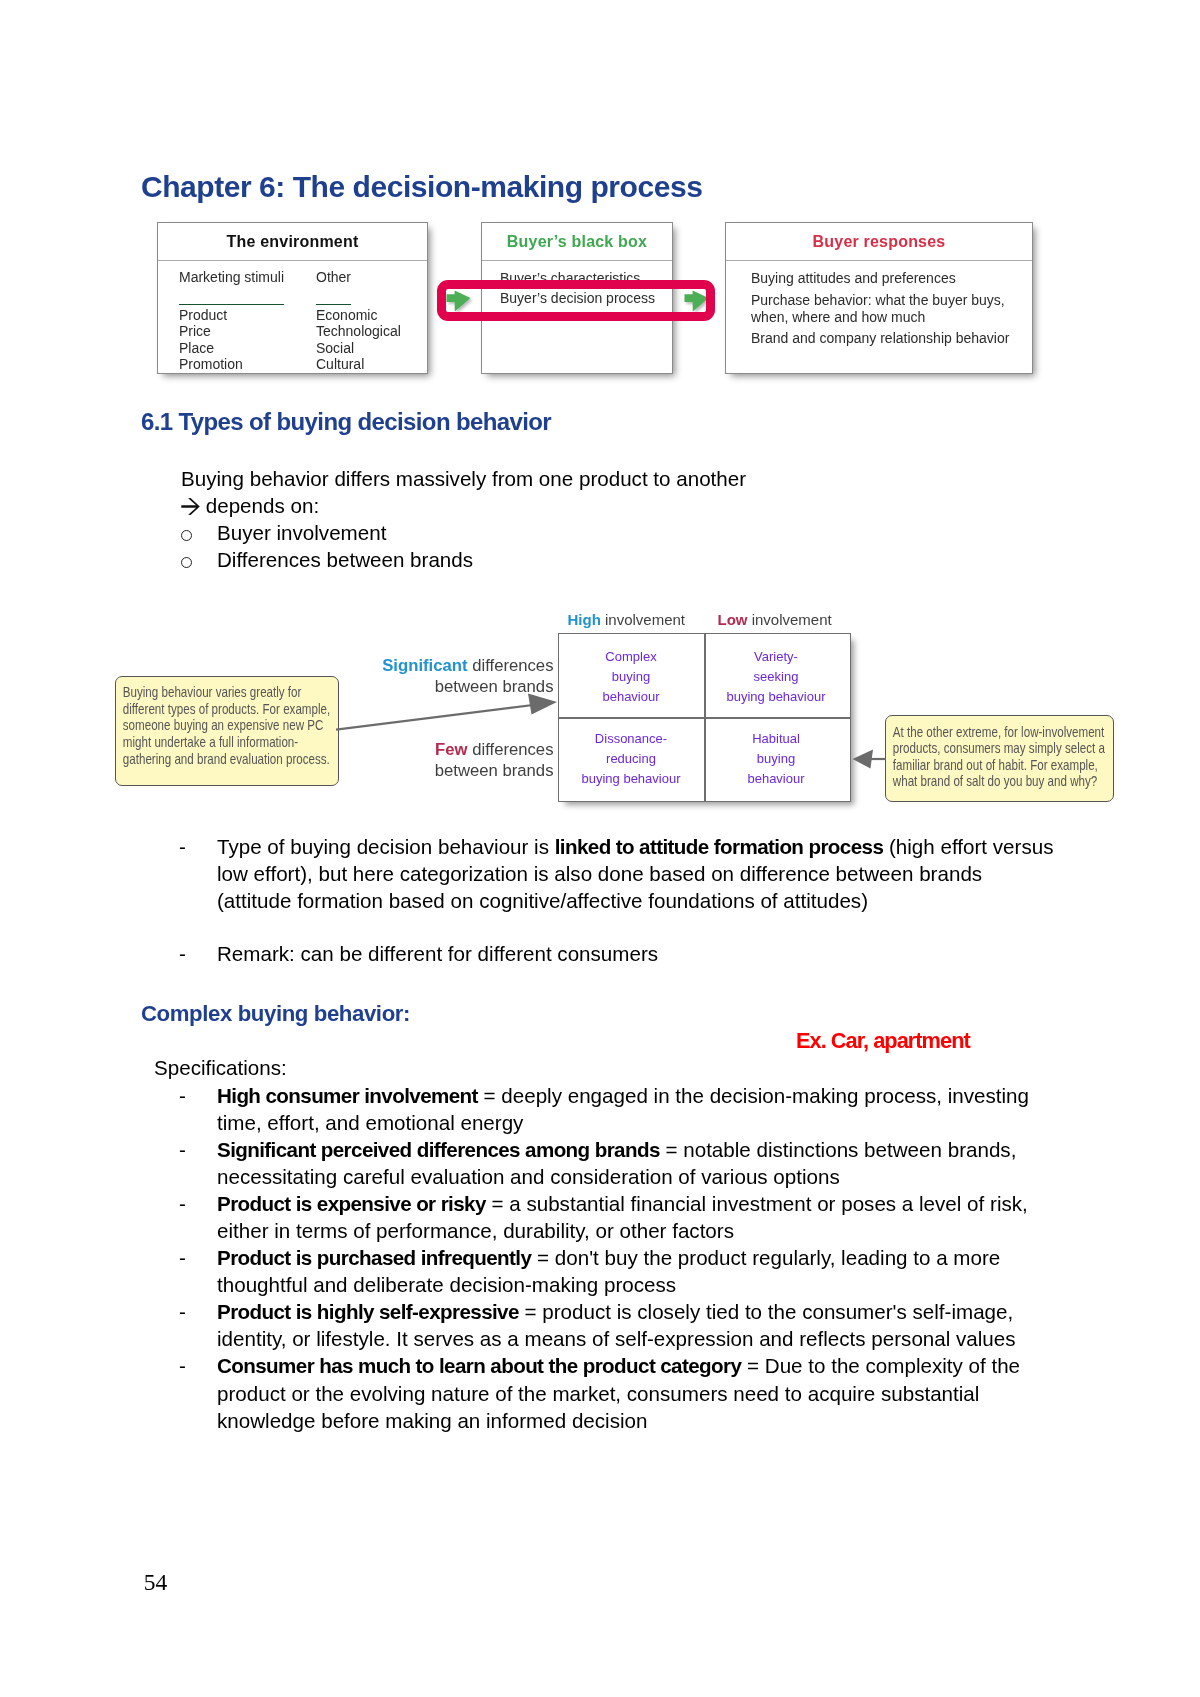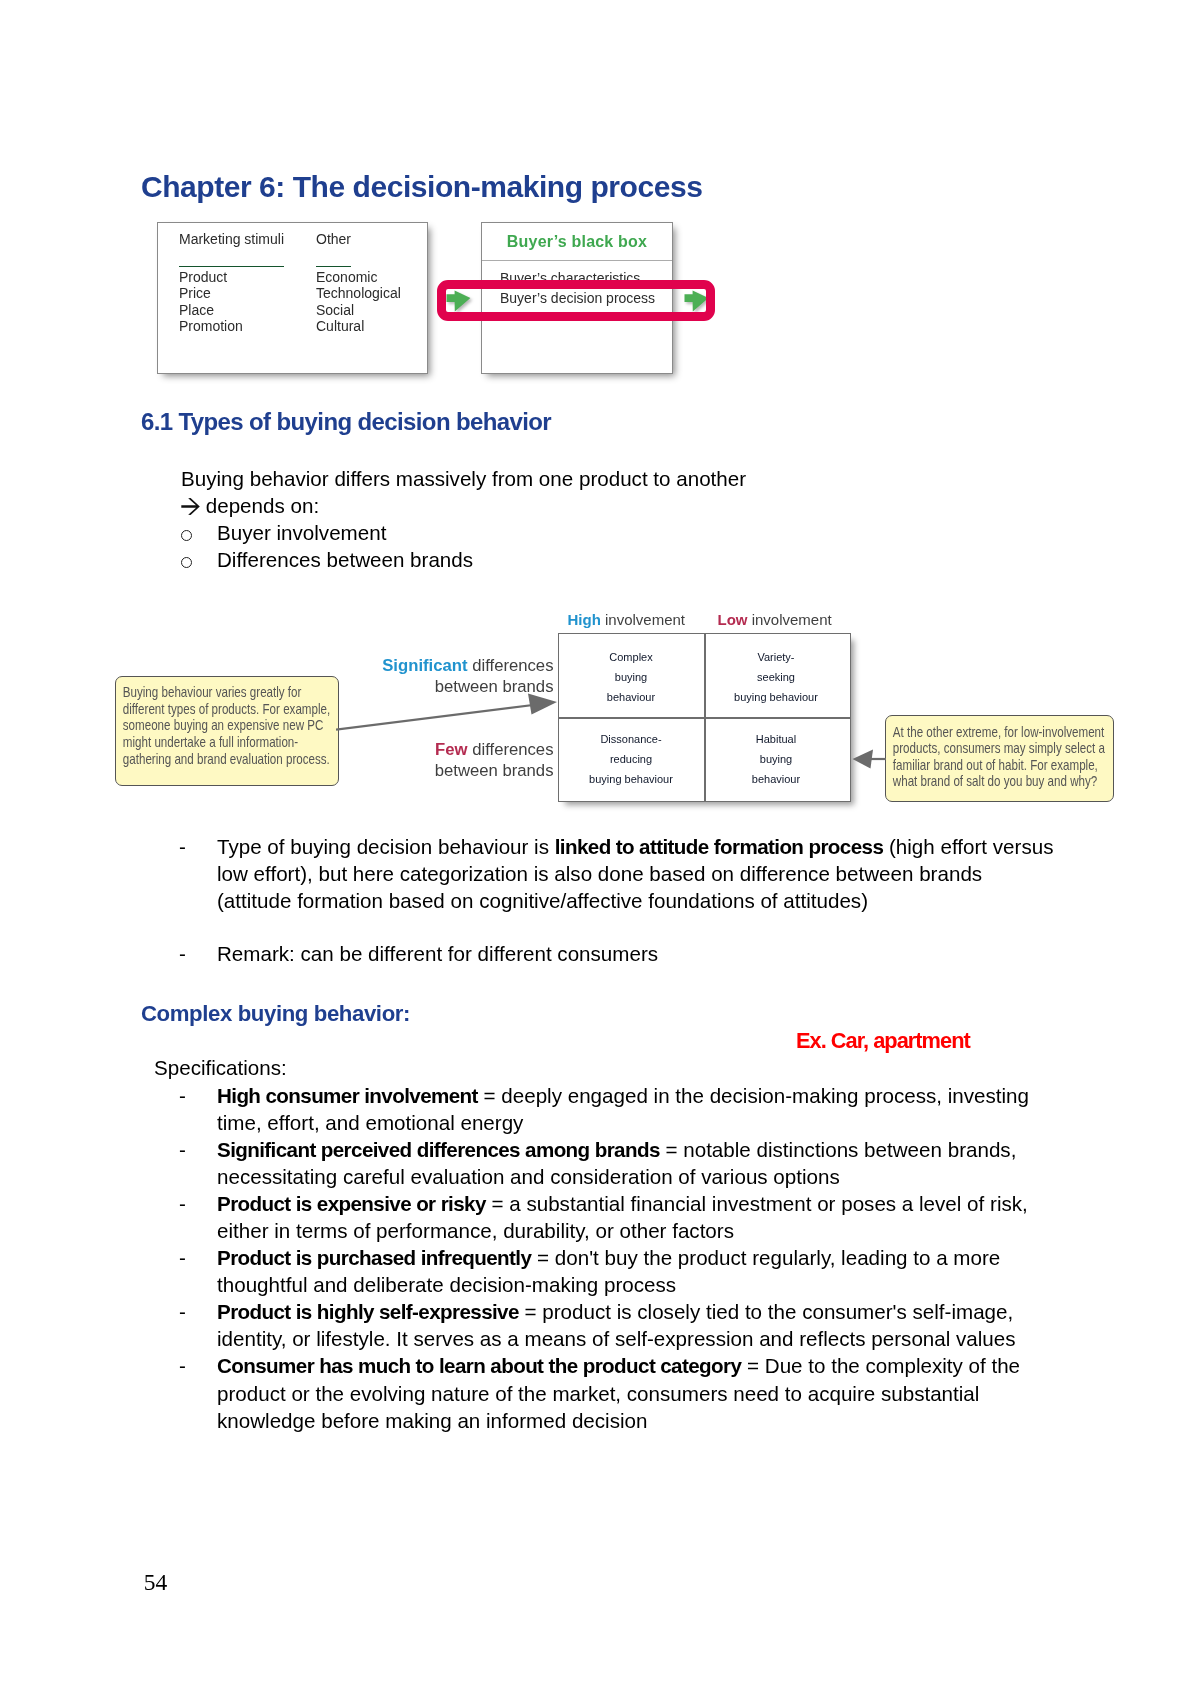--- a/index.html
+++ b/index.html
@@ -69,21 +69,21 @@
 .acc{font-weight:bold;}
 .accblue{color:#2193CE;}
 .accblue2{color:#2193CE;}
 .accred{color:#B42B50;}
 .rowhdr{position:absolute;font-size:16.7px;line-height:21px;white-space:nowrap;text-align:right;color:#3f3f3f;}
 .rowhdr1{right:646.5px;top:655px;}
 .rowhdr2{right:646.5px;top:738.5px;}
 
 .mtx{position:absolute;left:558px;top:633px;width:291px;height:167px;border:1.8px solid #6e6e6e;
      box-shadow:5px 5px 6px -2px rgba(0,0,0,0.38);background:#fff;}
-.mcell{position:absolute;text-align:center;font-size:11px;line-height:20px;white-space:pre-line;color:#0f172a;}
+.mcell{position:absolute;text-align:center;font-size:13px;line-height:20px;white-space:pre-line;color:#6d28d9;}
 .c00{left:0;top:13px;width:144px;}
 .c01{left:146px;top:13px;width:142px;}
 .c10{left:0;top:95px;width:144px;}
 .c11{left:146px;top:95px;width:142px;}
 .mvline{position:absolute;left:144.5px;top:0;width:2px;height:100%;background:#6e6e6e;}
 .mhline{position:absolute;left:0;top:83px;width:100%;height:2px;background:#6e6e6e;}
 
 .callout{position:absolute;border:1.5px solid #555;border-radius:7px;background:#fef9c3;}
 .callout-l{left:115px;top:675.8px;width:222px;height:108px;}
 .callout-r{left:885px;top:715px;width:227px;height:85px;}
@@ -94,20 +94,21 @@
 </style>
 </head>
 <body>
 
 <div class="page">
 
   <h1 class="h1">Chapter 6: The decision-making process</h1>
 
   <div class="fig1">
     <div class="fbox fbox1">
+      <div class="fbox-title">The environment</div>
       <div class="fbox-body envbody">
         <div class="envcol">
           <div class="envhead">Marketing stimuli</div>
           <div>Product</div>
           <div>Price</div>
           <div>Place</div>
           <div>Promotion</div>
         </div>
         <div class="envcol envcol2">
           <div class="envhead">Other</div>
@@ -120,20 +121,29 @@
     </div>
 
     <div class="fbox fbox2">
       <div class="fbox-title green">Buyer’s black box</div>
       <div class="fbox-body bbbody">
         <div>Buyer’s characteristics</div>
         <div>Buyer’s decision process</div>
       </div>
     </div>
 
+    <div class="fbox fbox3">
+      <div class="fbox-title red">Buyer responses</div>
+      <div class="fbox-body rsbody">
+        <div>Buying attitudes and preferences</div>
+        <div class="ml">Purchase behavior: what the buyer buys,
+when, where and how much</div>
+        <div>Brand and company relationship behavior</div>
+      </div>
+    </div>
 
     <svg class="garrow garrow1" width="25" height="22" viewBox="0 0 25 22">
       <path d="M0.5 4.25 L8.6 4.25 L8.6 0.6 L24.4 8.1 L8.8 21.5 L8.6 11.9 L0.5 11.9 Z" fill="#4CAF55"></path>
     </svg>
     <svg class="garrow garrow2" width="25" height="22" viewBox="0 0 25 22">
       <path d="M0.5 4.25 L8.6 4.25 L8.6 0.6 L24.4 8.1 L8.8 21.5 L8.6 11.9 L0.5 11.9 Z" fill="#4CAF55"></path>
     </svg>
 
     <div class="redhl"></div>
   </div>

